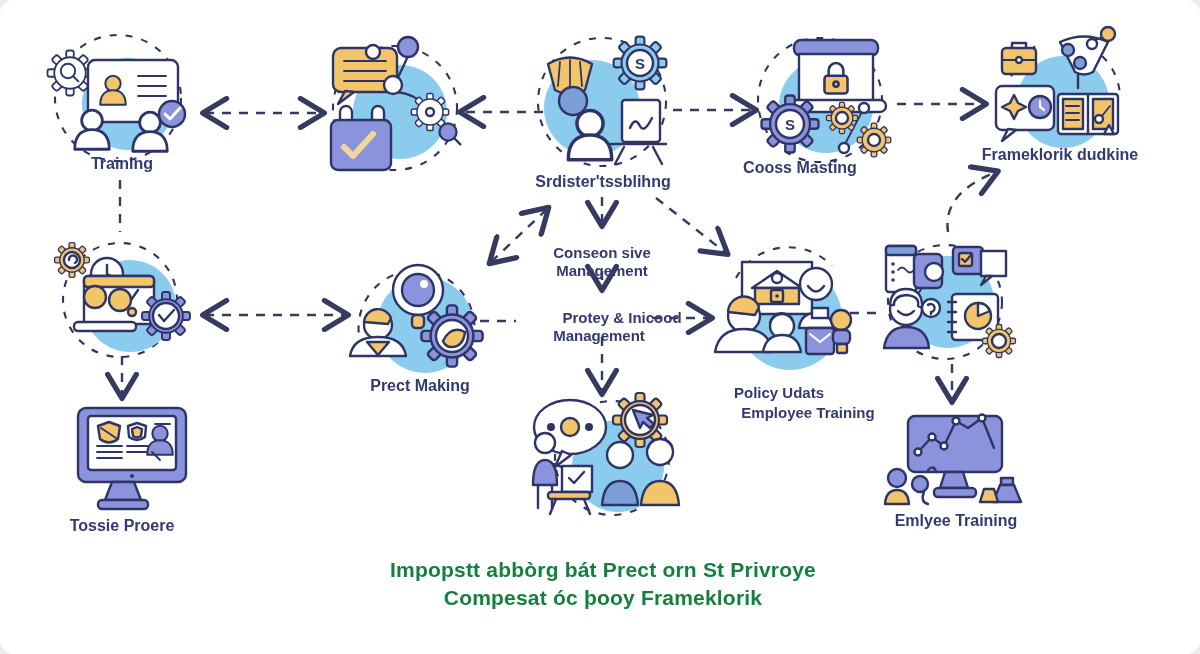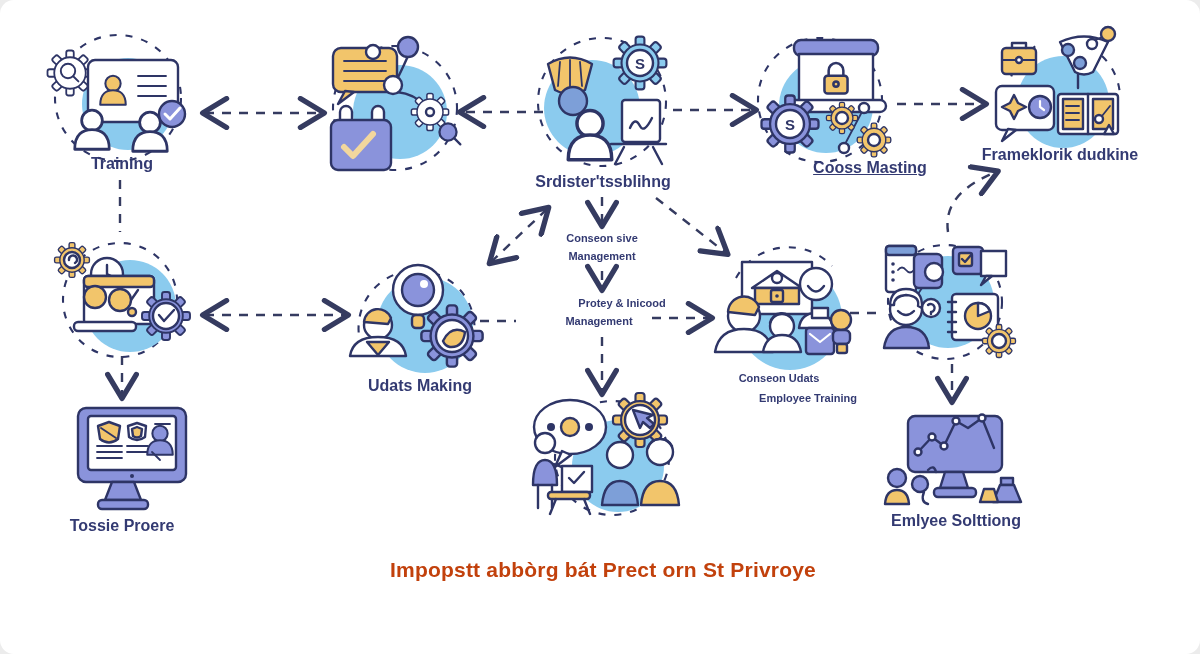--- a/index.html
+++ b/index.html
@@ -1,22 +1,22 @@
 <!DOCTYPE html>
 <html><head>
 <meta charset="utf-8">
 <style>
   html,body{margin:0;padding:0;background:#ececec;}
   .canvas{position:relative;width:1200px;height:654px;background:#ffffff;border-radius:14px;
           overflow:hidden;font-family:"Liberation Sans",sans-serif;}
   .layer{position:absolute;left:0;top:0;}
   .lbl{position:absolute;transform:translateX(-50%);font-weight:bold;color:#333a72;
        font-size:16px;white-space:nowrap;}
-  .lbl-sm{font-size:11px;}
-  .title-line{position:absolute;transform:translateX(-50%);font-weight:bold;color:#c2410c;
+  .lbl-sm{font-size:15px;margin-top:12px;}
+  .title-line{position:absolute;transform:translateX(-50%);font-weight:bold;color:#15803d;
        font-size:21px;white-space:nowrap;letter-spacing:.2px;}
   
   .o{stroke:#2e3566;stroke-width:2.4;stroke-linecap:round;stroke-linejoin:round;}
   .thin{stroke:#2e3566;stroke-width:1.8;stroke-linecap:round;}
   .nf{fill:none}.fw{fill:#ffffff}.fp{fill:#8a93db}
   .fy{fill:#f2c56b}.fb{fill:#8bcbee}.fbl{fill:#7d9fd8}
   .dash{stroke:#353b60;stroke-width:2.4;fill:none;stroke-dasharray:9 8;}
   .dashc{stroke:#2e3566;stroke-width:2.1;fill:none;stroke-dasharray:7 9;}
   .s-txt{font-family:"Liberation Sans",sans-serif;font-weight:bold;font-size:15px;
          fill:#2e3566;text-anchor:middle;}
@@ -439,34 +439,35 @@
     <line class="dash" x1="850" y1="313" x2="884" y2="313"></line>
     <path class="dash" d="M948,232 C 944,204 962,186 996,172" marker-end="url(#ah)"></path>
     <line class="dash" x1="952" y1="364" x2="952" y2="400" marker-end="url(#ah)"></line>
   </g>
 </svg>
 
 <div class="lbl" style="left:122px;top:155px;">Training</div>
 
 <div class="lbl" style="left:603px;top:173px;">Srdister'tssblihng</div>
 
-<div class="lbl" style="left:870px;top:159px;text-decoration:underline;">Cooss Masting</div>
+<div class="lbl" style="left:800px;top:159px;">Cooss Masting</div>
 
 <div class="lbl" style="left:1060px;top:146px;">Frameklorik dudkine</div>
 
 <div class="lbl lbl-sm" style="left:602px;top:232px;">Conseon sive</div>
 <div class="lbl lbl-sm" style="left:602px;top:250px;">Management</div>
 
 <div class="lbl lbl-sm" style="left:622px;top:297px;">Protey &amp; Inicood</div>
 <div class="lbl lbl-sm" style="left:599px;top:315px;">Management</div>
 
-<div class="lbl" style="left:420px;top:377px;">Udats Making</div>
-
-<div class="lbl lbl-sm" style="left:779px;top:372px;">Conseon Udats</div>
+<div class="lbl" style="left:420px;top:377px;">Prect Making</div>
+
+<div class="lbl lbl-sm" style="left:779px;top:372px;">Policy Udats</div>
 <div class="lbl lbl-sm" style="left:808px;top:392px;">Employee Training</div>
 
 <div class="lbl" style="left:122px;top:517px;">Tossie Proere</div>
 
-<div class="lbl" style="left:956px;top:512px;">Emlyee Solttiong</div>
+<div class="lbl" style="left:956px;top:512px;">Emlyee Training</div>
 
 <div class="title-line" style="left:603px;top:558px;">Impopstt abbòrg bát Prect orn St Privroye</div>
+<div class="title-line" style="left:603px;top:586px;">Compesat óc þooy Frameklorik</div>
 
 </div>
 
 </body></html>

